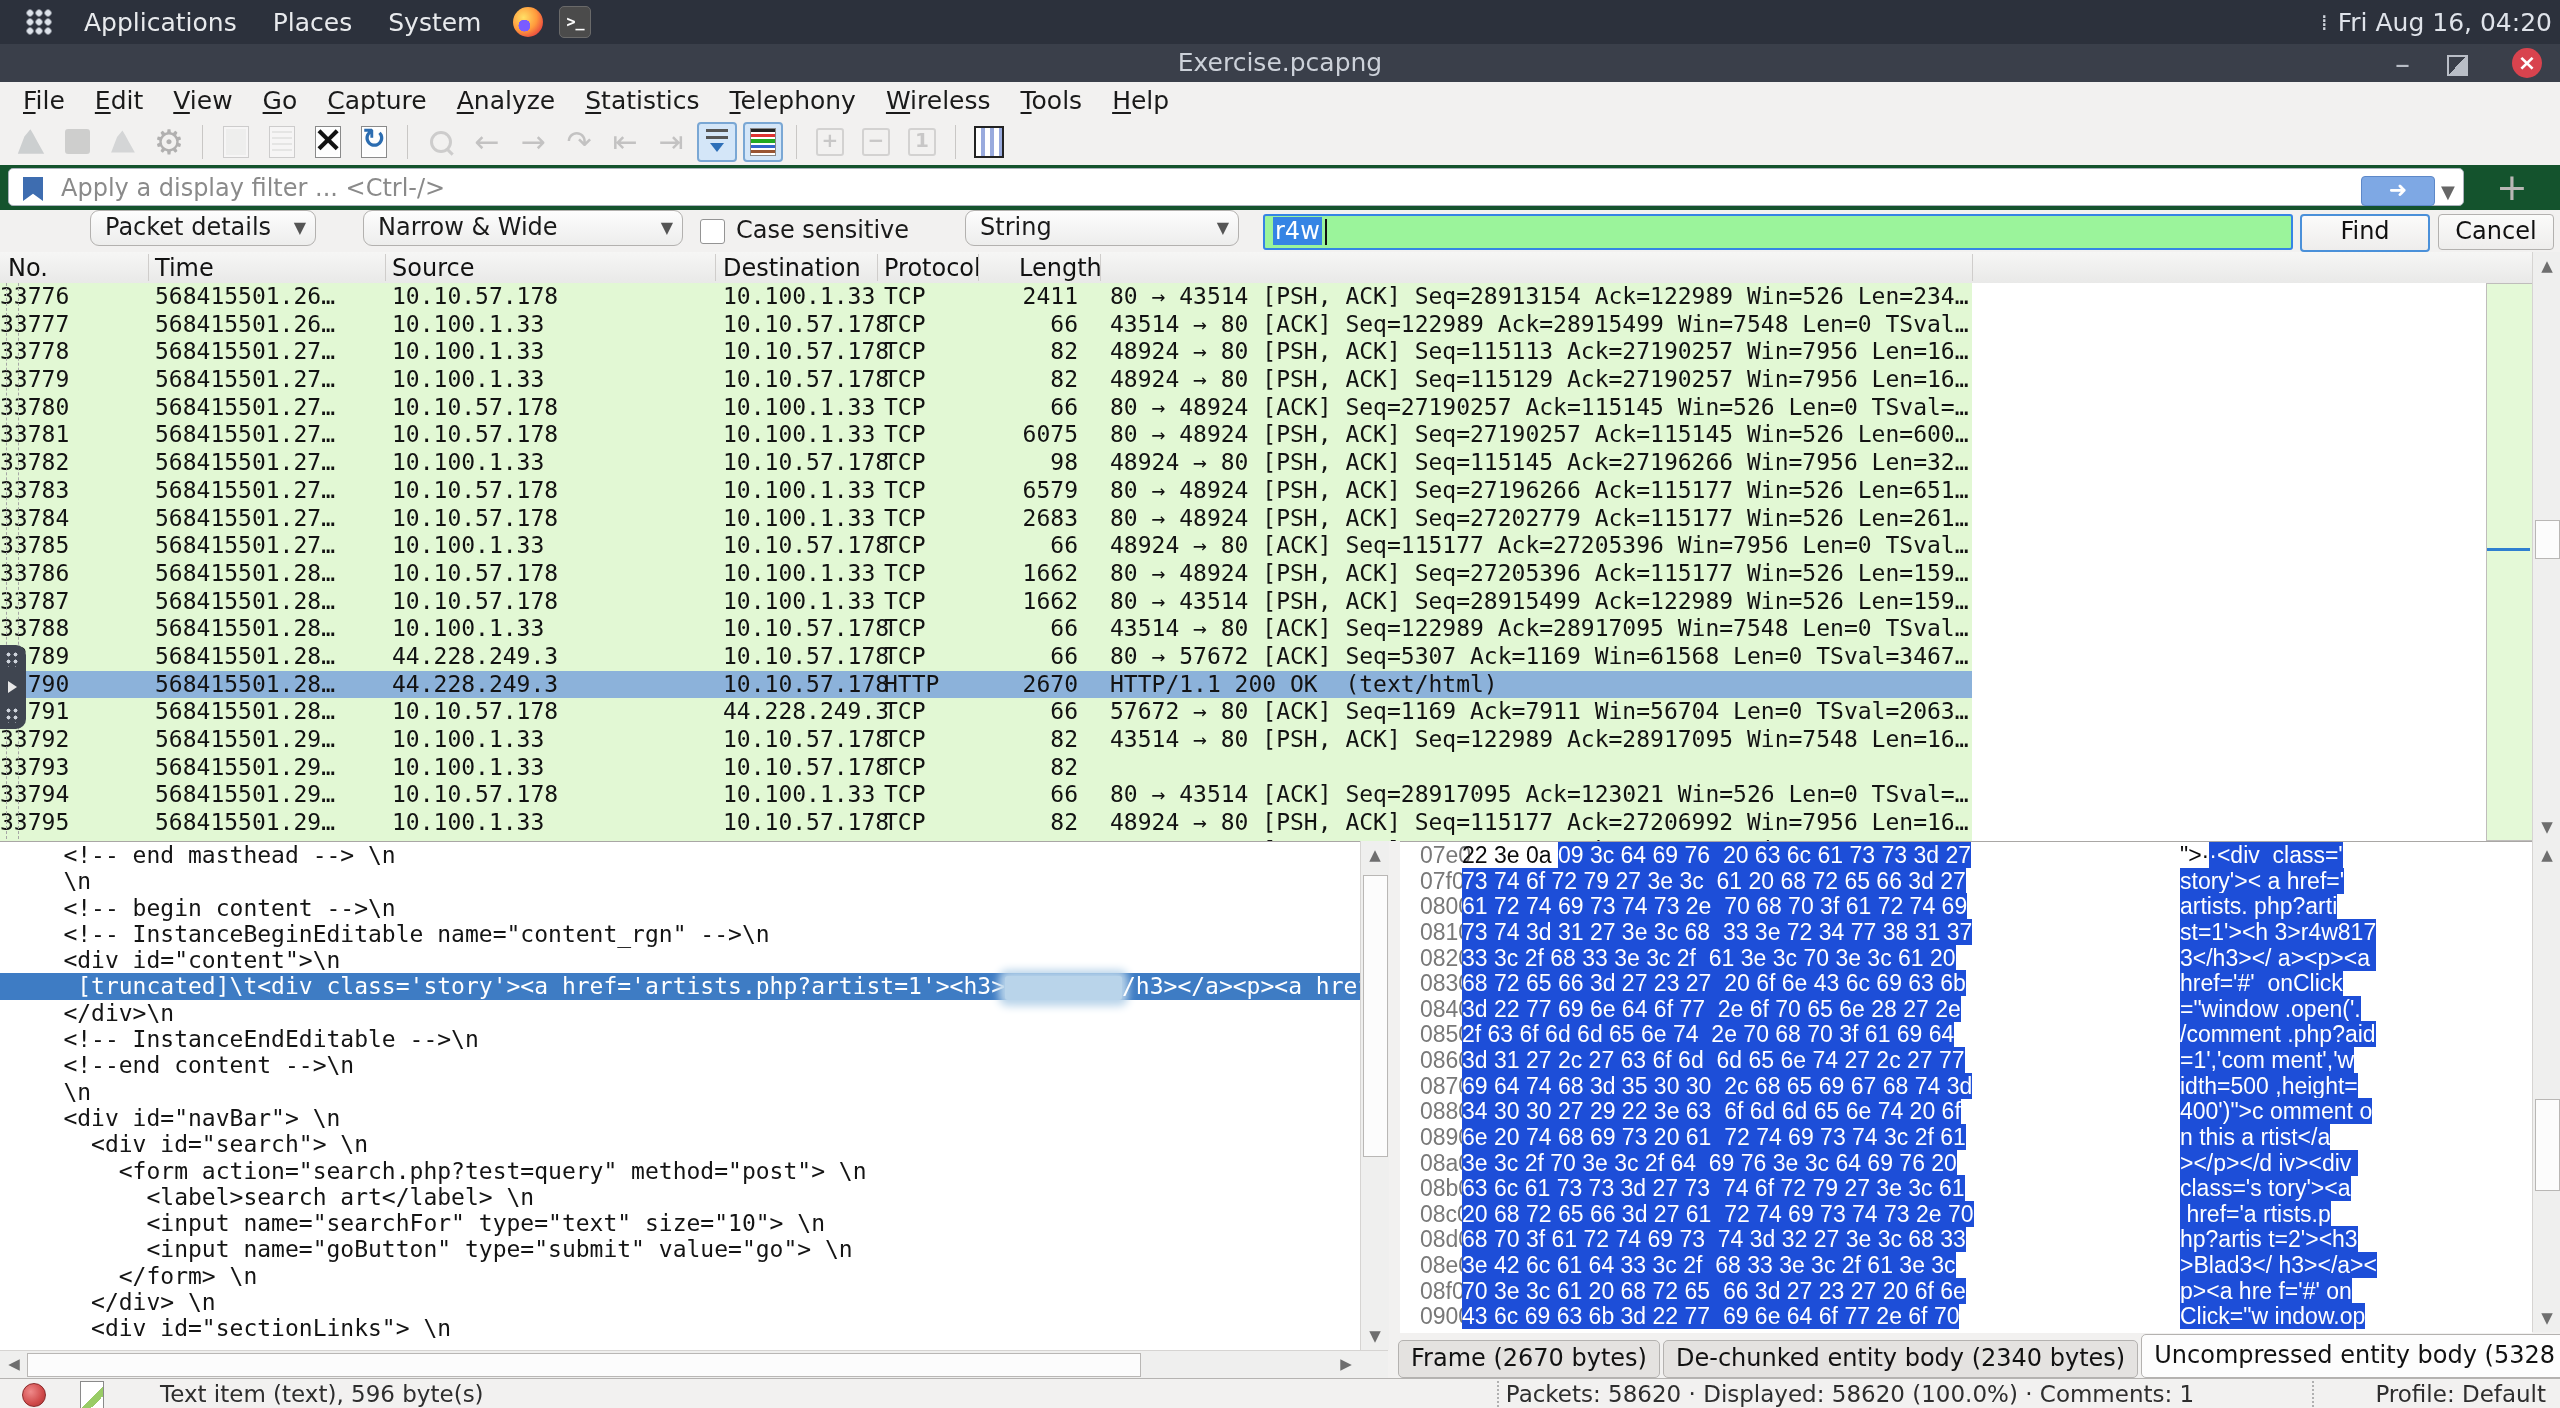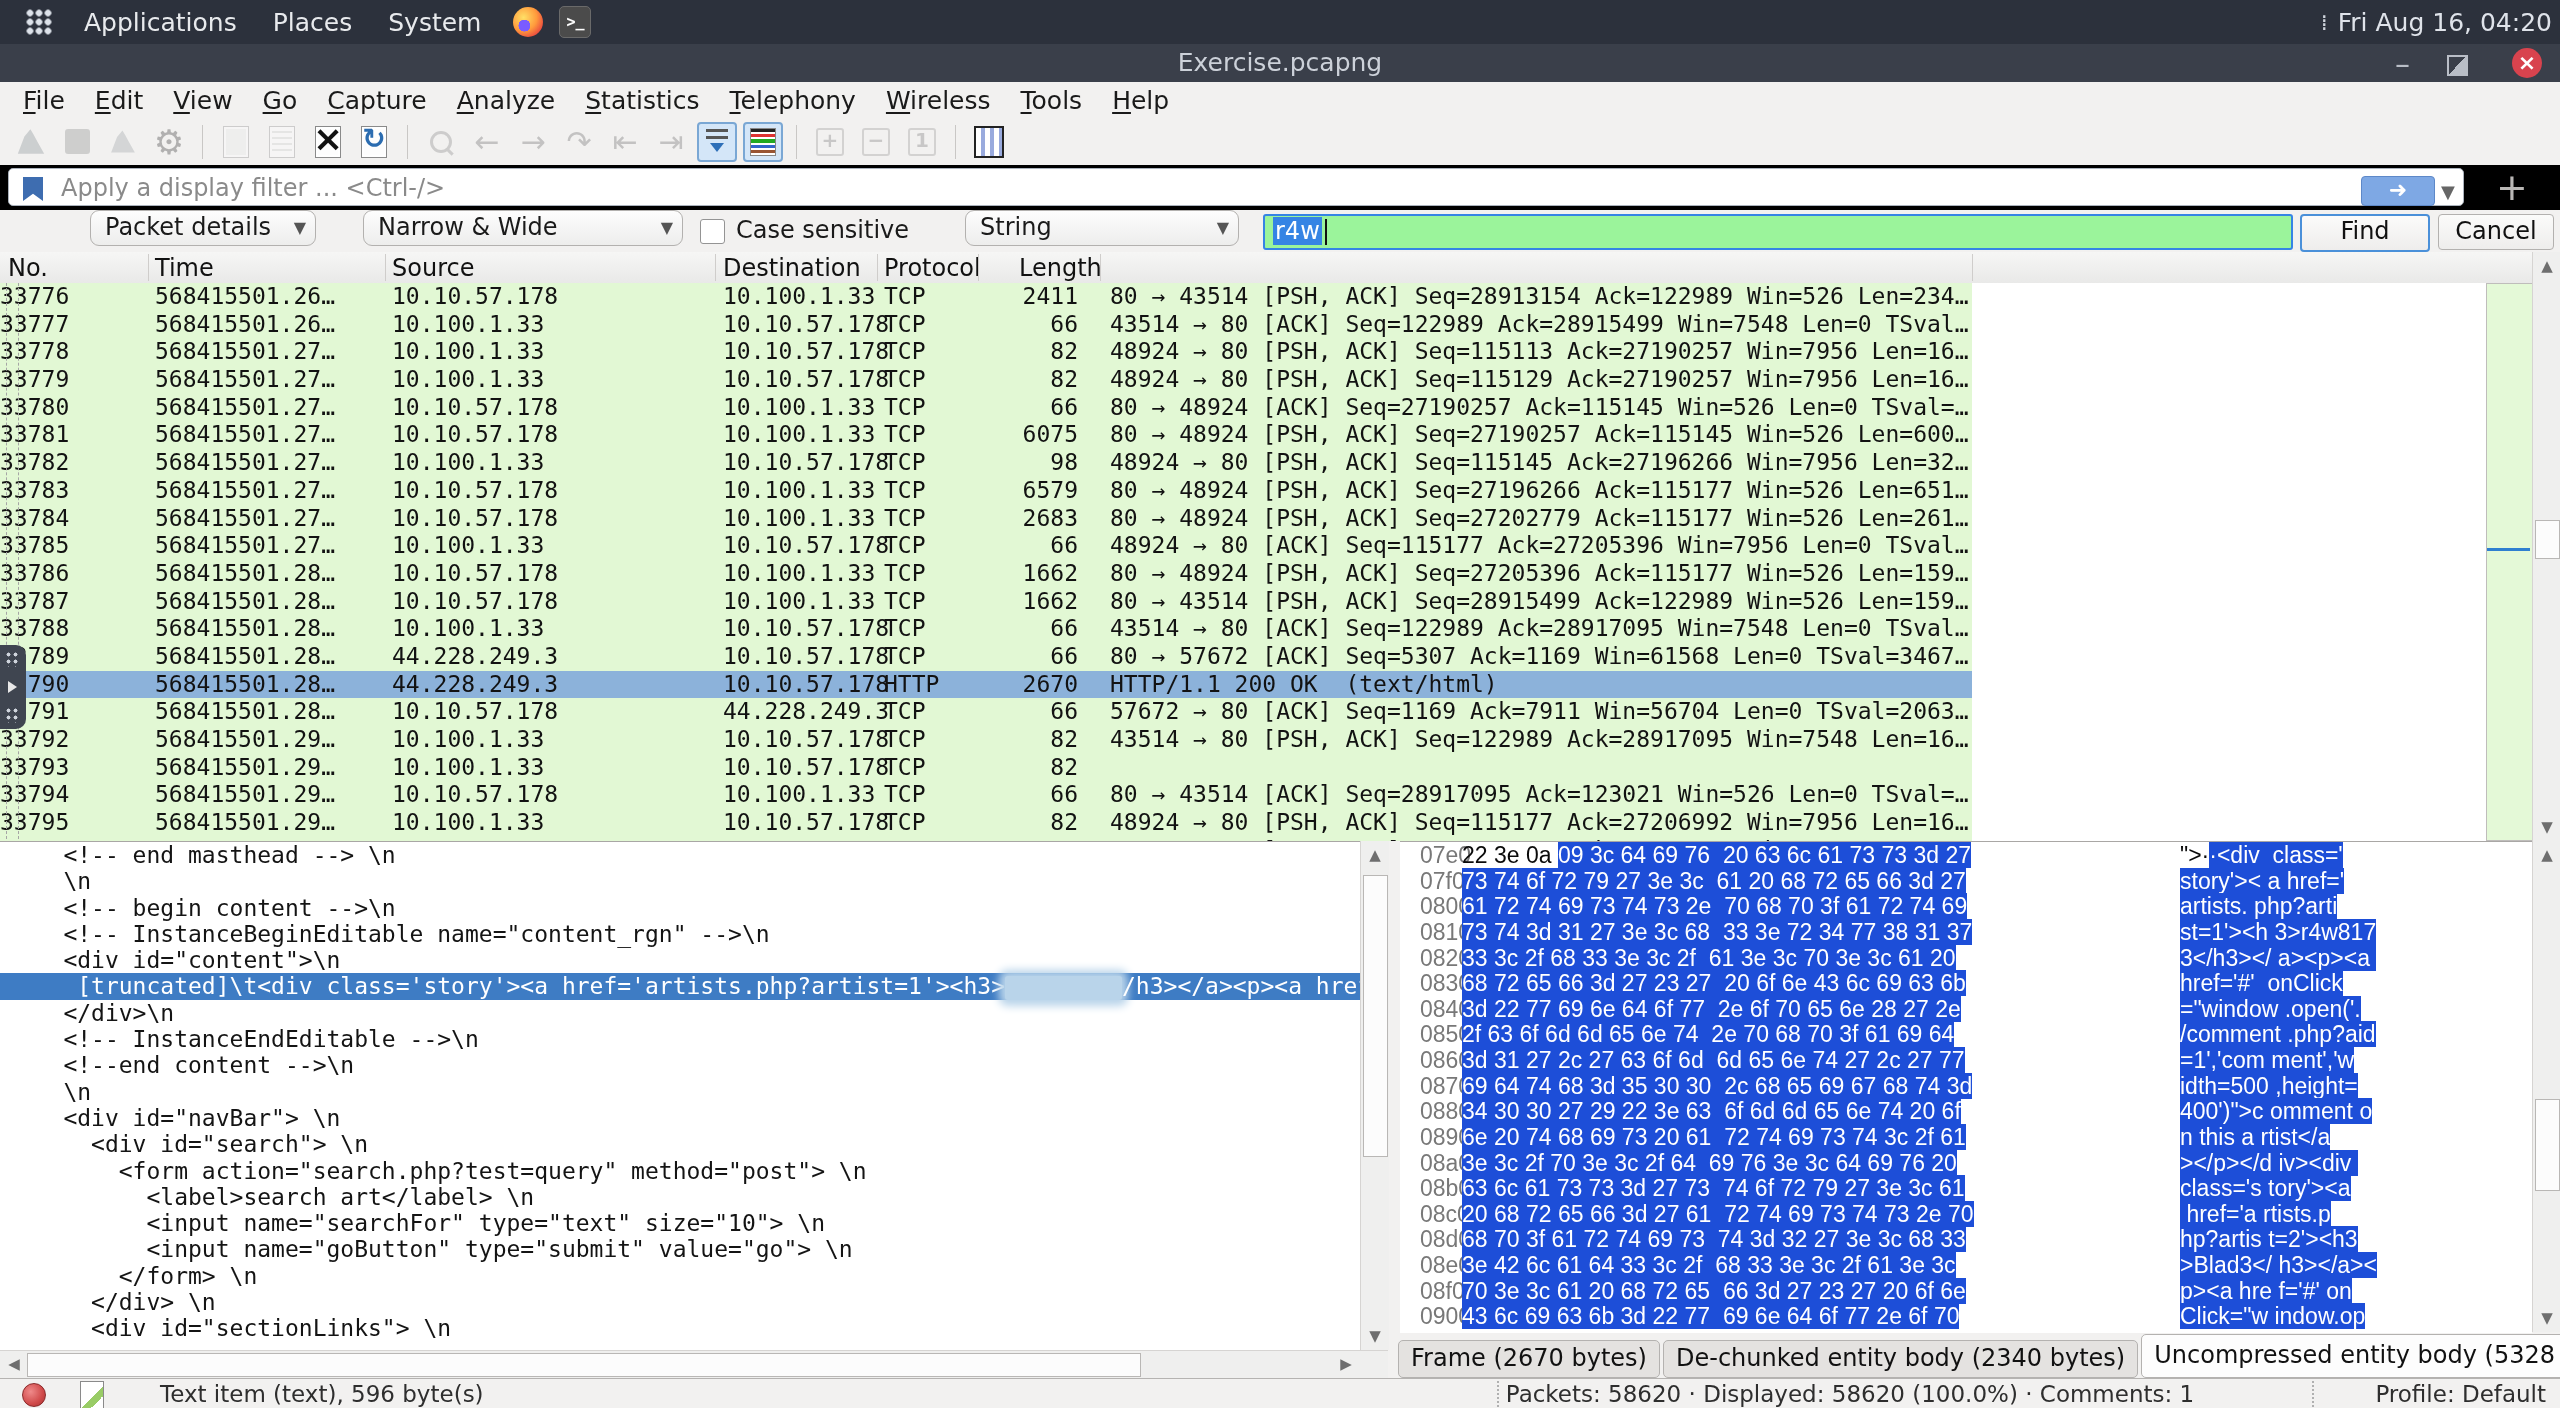--- a/index.html
+++ b/index.html
@@ -67,21 +67,21 @@
     position:absolute;bottom:1px}
   .i-colorize::before{content:"";width:24px;height:26px;border:1px solid #888;background:
     linear-gradient(#222 0 12%,#fff 12% 20%,#d33 20% 32%,#fff 32% 40%,#2a2 40% 52%,
     #fff 52% 60%,#36c 60% 72%,#fff 72% 80%,#953 80% 92%,#fff 92%)}
   .zbox{width:24px;height:24px;border:2px solid #9a9a9a;border-radius:3px;color:#7c7c7c;
     font-size:20px;line-height:21px;text-align:center;font-weight:bold}
   .i-resize-columns::before{content:"";width:26px;height:28px;border:2px solid #222;background:
     repeating-linear-gradient(90deg,#fff 0 5px,#9ad 5px 9px)}
 
   
-  #filterbar{left:0;top:165px;width:2560px;height:45px;background:#000000}
+  #filterbar{left:0;top:165px;width:2560px;height:45px;background:#14532d}
   #filter-input{position:absolute;left:8px;top:3px;width:2454px;height:36px;background:#fff;
     border:1px solid #aab2bc;border-radius:5px}
   .bookmark{position:absolute;left:14px;top:8px;width:20px;height:24px;background:#3e6db0;
     clip-path:polygon(0 0,100% 0,100% 100%,50% 70%,0 100%)}
   #filter-ph{position:absolute;left:52px;top:5px;font-size:24px;color:#8a8a8a}
   .apply-btn{position:absolute;left:2352px;top:7px;width:72px;height:28px;background:#7ea8e4;
     border:1px solid #5d88c8;border-radius:4px;color:#fff;text-align:center;
     font-size:22px;line-height:26px;font-weight:bold}
   .filter-caret{position:absolute;left:2432px;top:12px;font-size:18px;color:#666}
   .plus-btn{position:absolute;left:2496px;top:0px;font-size:38px;color:#b9b7b5}

